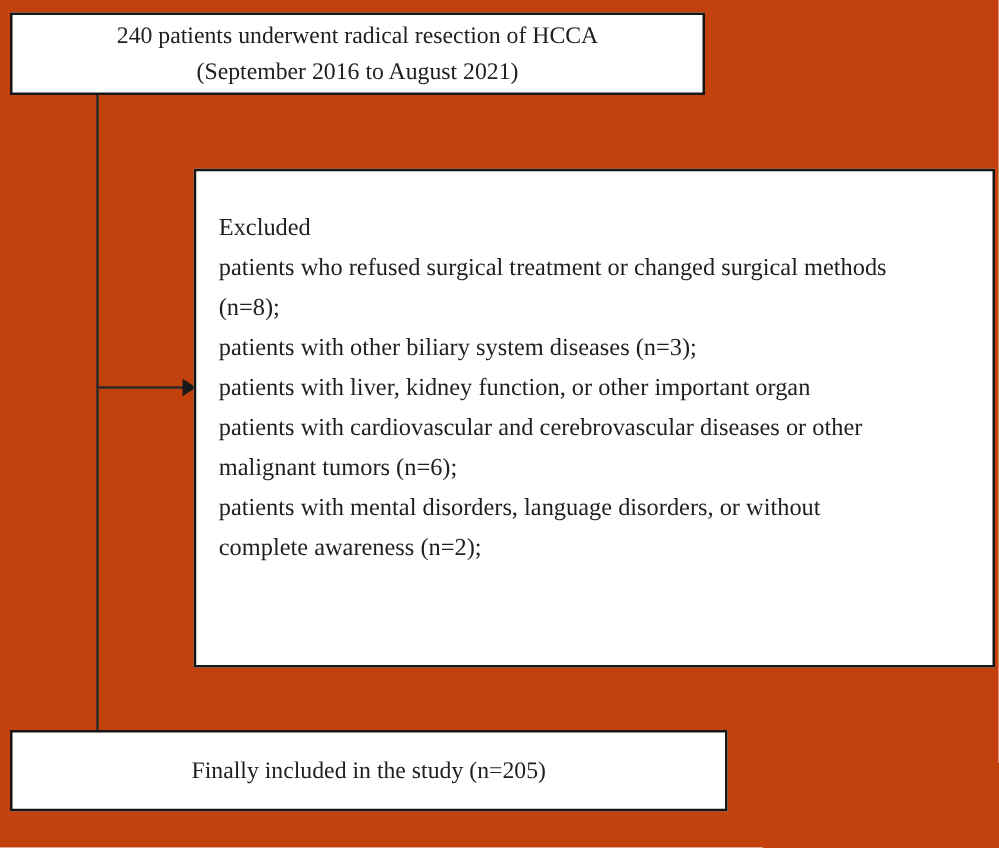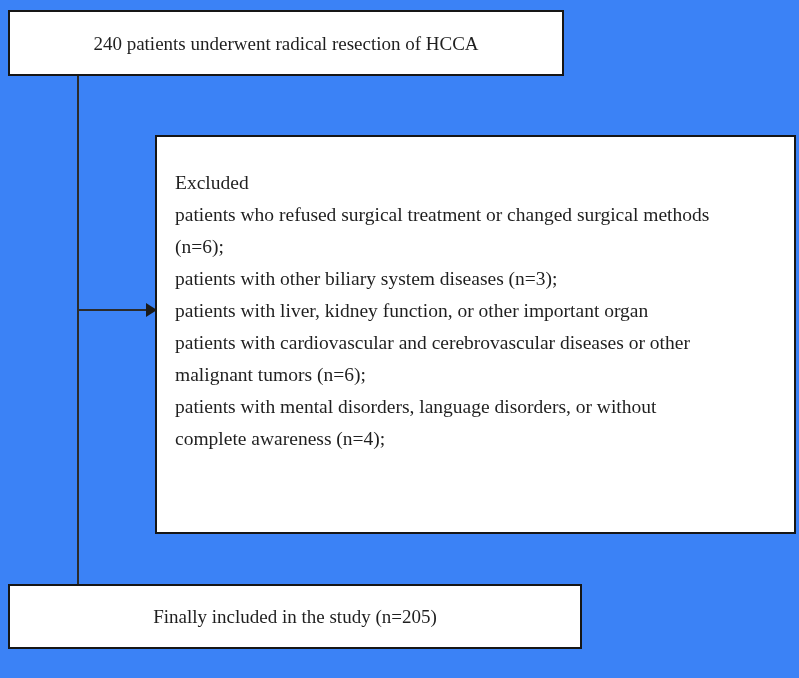--- a/index.html
+++ b/index.html
@@ -5,21 +5,21 @@
   * { margin: 0; padding: 0; box-sizing: border-box; }
   html, body { background: #ffffff; }
   body {
     font-family: "Liberation Serif", "DejaVu Serif", serif;
     color: #1f1f1f;
   }
   .canvas {
     position: relative;
     width: 799px;
     height: 678px;
-    background: #3b82f6;
+    background: #c2410c;
     overflow: hidden;
   }
   .box {
     position: absolute;
     border: 2px solid #161616;
     background: #ffffff;
   }
   .top-box {
     left: 8px; top: 10px; width: 556px; height: 66px;
     display: flex; flex-direction: column;
@@ -66,37 +66,38 @@
     border-left: 11px solid #1a1a1a;
   }
 </style>
 </head>
 <body>
 
 <div class="canvas">
 
   <div class="box top-box">
     <div>240 patients underwent radical resection of HCCA</div>
+    <div>(September 2016 to August 2021)</div>
   </div>
 
   <div class="vline"></div>
   <div class="arrowhead-down"></div>
 
   <div class="hline"></div>
   <div class="arrowhead-right"></div>
 
   <div class="box excluded-box">
     <div class="excl-line">Excluded</div>
     <div class="excl-line">patients who refused surgical treatment or changed surgical methods</div>
-    <div class="excl-line">(n=6);</div>
+    <div class="excl-line">(n=8);</div>
     <div class="excl-line">patients with other biliary system diseases (n=3);</div>
     <div class="excl-line">patients with liver, kidney function, or other important organ</div>
     <div class="excl-line">patients with cardiovascular and cerebrovascular diseases or other</div>
     <div class="excl-line">malignant tumors (n=6);</div>
     <div class="excl-line">patients with mental disorders, language disorders, or without</div>
-    <div class="excl-line">complete awareness (n=4);</div>
+    <div class="excl-line">complete awareness (n=2);</div>
   </div>
 
   <div class="box bottom-box">
     <div>Finally included in the study (n=205)</div>
   </div>
 
 </div>
 
 </body></html>

